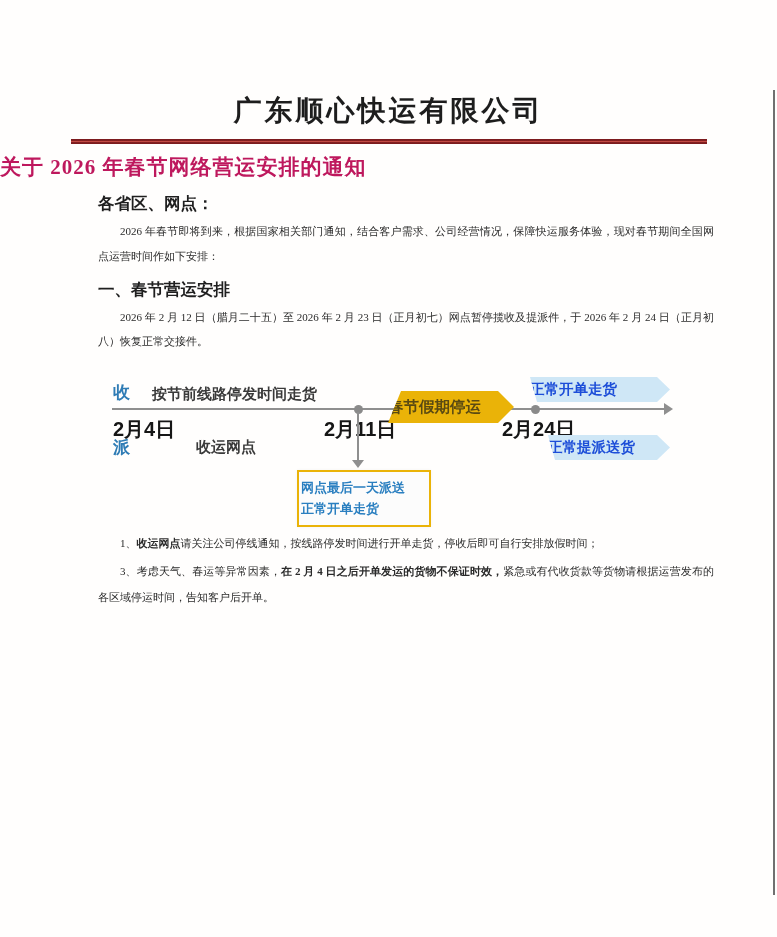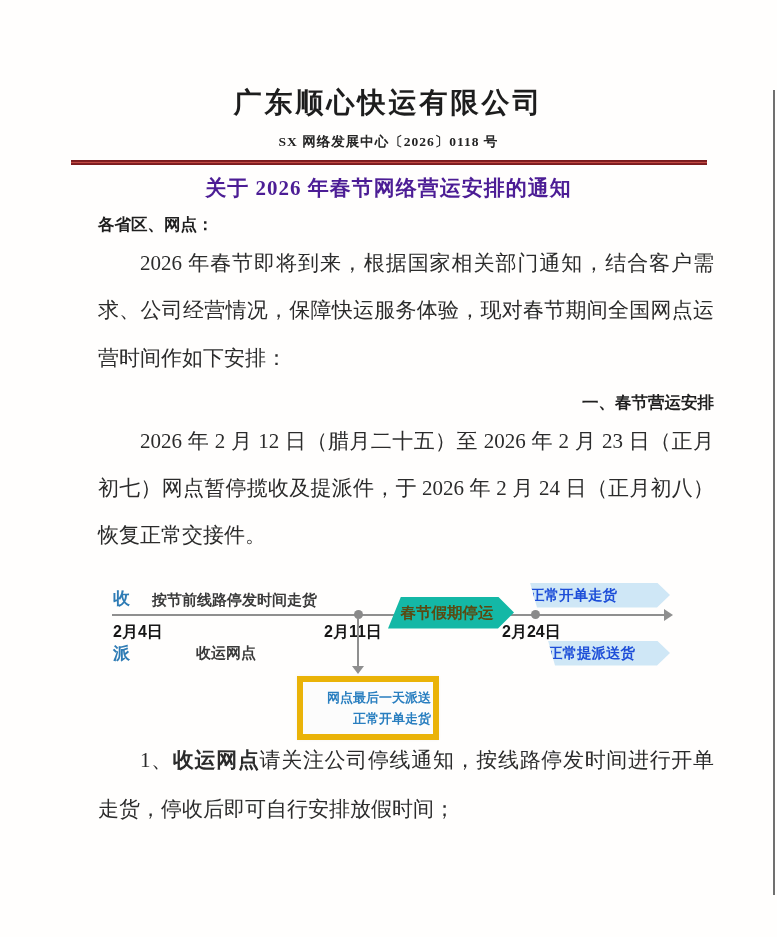--- a/index.html
+++ b/index.html
@@ -9,98 +9,97 @@
     background:#fffefd;
     overflow:hidden;
     font-family:"Liberation Serif","DejaVu Serif",serif;
     color:#2b2b2b;
   }
   .edge-line{
     position:absolute;right:2px;top:90px;width:2px;height:805px;
     background:#4c4c4c;opacity:.8;
   }
   .company-title{
-    margin:0;padding-top:84px;
+    margin:8px;padding-top:84px;
     text-align:center;font-size:28px;font-weight:700;
     letter-spacing:3px;color:#1d1d1d;
   }
   .doc-no{
     margin-top:11px;text-align:center;
     font-size:13.5px;font-weight:700;letter-spacing:1px;color:#232323;
   }
   .red-rule{
     width:636px;height:5px;margin:9px auto 0 auto;
     background:linear-gradient(to bottom,#7c1b1e 0%,#7c1b1e 28%,#c24a44 50%,#7c1b1e 72%,#7c1b1e 100%);
   }
   .notice-title{
-    margin:9px 0 0 0;text-align:center;
-    font-size:21px;font-weight:700;letter-spacing:1px;color:#4c1d95;
+    margin:9px 0 0 0;
+    font-size:21px;font-weight:700;letter-spacing:1px;color:#be185d;
   }
   .content{margin:12px 63px 0 98px;}
   .salutation{font-size:16.5px;font-weight:700;color:#1f1f1f;}
   .para{
     margin:4px 0 0 0;
-    font-size:21px;line-height:2.25;
+    font-size:11px;line-height:2.25;
     text-align:justify;text-indent:2em;color:#2b2b2b;
   }
-  .sec-head{margin-top:10px;font-size:16.5px;font-weight:700;color:#1f1f1f;text-align:right;}
+  .sec-head{margin-top:10px;font-size:16.5px;font-weight:700;color:#1f1f1f;}
   .item{line-height:2.38;margin-top:2px;}
   .b{font-weight:700;}
   .bu{font-weight:700;text-decoration:underline;text-underline-offset:4px;text-decoration-thickness:1.5px;}
 
   
   .timeline{
     position:relative;height:158px;margin-top:16px;
     font-family:"Liberation Sans","DejaVu Sans",sans-serif;
   }
   .tl-abs{position:absolute;white-space:nowrap;}
   .tl-blue{color:#2f7cb5;font-weight:700;font-size:17px;}
   .tl-note{color:#3a3a3a;font-weight:700;font-size:15px;}
   .tl-axis{left:14px;top:38px;width:552px;height:2px;background:#8f8f8f;}
   .tl-arrow-r{
     left:566px;top:33px;width:0;height:0;
     border-left:9px solid #8f8f8f;border-top:6px solid transparent;border-bottom:6px solid transparent;
   }
   .tl-dot{width:9px;height:9px;border-radius:50%;background:#8a8a8a;top:34.5px;}
-  .tl-date{font-size:16px;font-weight:700;color:#161616;top:46px;}
+  .tl-date{font-size:20px;font-weight:700;color:#161616;top:46px;}
   .ribbon-yellow{
     left:290px;top:21px;width:126px;height:32px;
-    background:#14b8a6;
+    background:#eab308;
     clip-path:polygon(13px 0%,calc(100% - 16px) 0%,100% 50%,calc(100% - 16px) 100%,0% 100%);
     color:#5a4a12;font-weight:700;font-size:15.5px;
-    line-height:32px;text-align:center;padding-right:8px;box-sizing:border-box;
+    line-height:32px;text-align:left;padding-right:8px;box-sizing:border-box;
   }
   .ribbon-blue{
     background:#cfe7f6;color:#1d4ed8;font-weight:700;font-size:14.5px;
     height:25px;line-height:25px;box-sizing:border-box;
     clip-path:polygon(0% 0%,calc(100% - 13px) 0%,100% 50%,calc(100% - 13px) 100%,7px 100%);
     padding-right:10px;
   }
   .ribbon-blue.top{left:432px;top:7px;width:140px;}
   .ribbon-blue.bot{left:450px;top:65px;width:122px;}
   .tl-vline{left:259px;top:42px;width:2px;height:48px;background:#8f8f8f;}
   .tl-arrow-d{
     left:254px;top:90px;width:0;height:0;
     border-top:8px solid #8f8f8f;border-left:6px solid transparent;border-right:6px solid transparent;
   }
   .tl-callout{
     left:199px;top:100px;width:126px;
-    background:#fcfcfc;border:6px solid #eab308;box-shadow:0 0 3px rgba(0,0,0,.05);
+    background:#fcfcfc;border:2px solid #eab308;box-shadow:0 0 3px rgba(0,0,0,.05);
     color:#2a7fc0;font-weight:700;font-size:13px;line-height:1.65;
-    text-align:right;padding:5px 2px;white-space:normal;
+    text-align:left;padding:5px 2px;white-space:normal;
   }
 </style>
 </head>
 <body>
 
 <div class="page">
   <div class="edge-line"></div>
 
   <h1 class="company-title">广东顺心快运有限公司</h1>
-  <div class="doc-no">SX 网络发展中心〔2026〕0118 号</div>
   <div class="red-rule"></div>
   <h2 class="notice-title">关于 2026 年春节网络营运安排的通知</h2>
 
   <div class="content">
     <div class="salutation">各省区、网点：</div>
     <p class="para">2026 年春节即将到来，根据国家相关部门通知，结合客户需求、公司经营情况，保障快运服务体验，现对春节期间全国网点运营时间作如下安排：</p>
     <div class="sec-head">一、春节营运安排</div>
     <p class="para">2026 年 2 月 12 日（腊月二十五）至 2026 年 2 月 23 日（正月初七）网点暂停揽收及提派件，于 2026 年 2 月 24 日（正月初八）恢复正常交接件。</p>
 
     <div class="timeline">
@@ -128,15 +127,16 @@
 
       <div class="tl-abs tl-callout">
         <span>网点最后一天派送</span><br>
         <span>正常开单走货</span>
       </div>
     </div>
 
     <p class="para item"><span>1、</span><span class="b">收运网点</span><span>请关注公司停线通知，按线路停发时间进行开单走货，停收后即可自行安排放假时间；</span></p>
 
 
+    <p class="para item"><span>3、</span><span>考虑天气、春运等异常因素，</span><span class="b">在 2 月 4 日之后开单发运的货物不保证时效，</span><span>紧急或有代收货款等货物请根据运营发布的各区域停运时间，告知客户后开单。</span></p>
 
   </div>
 </div>
 
 </body></html>

